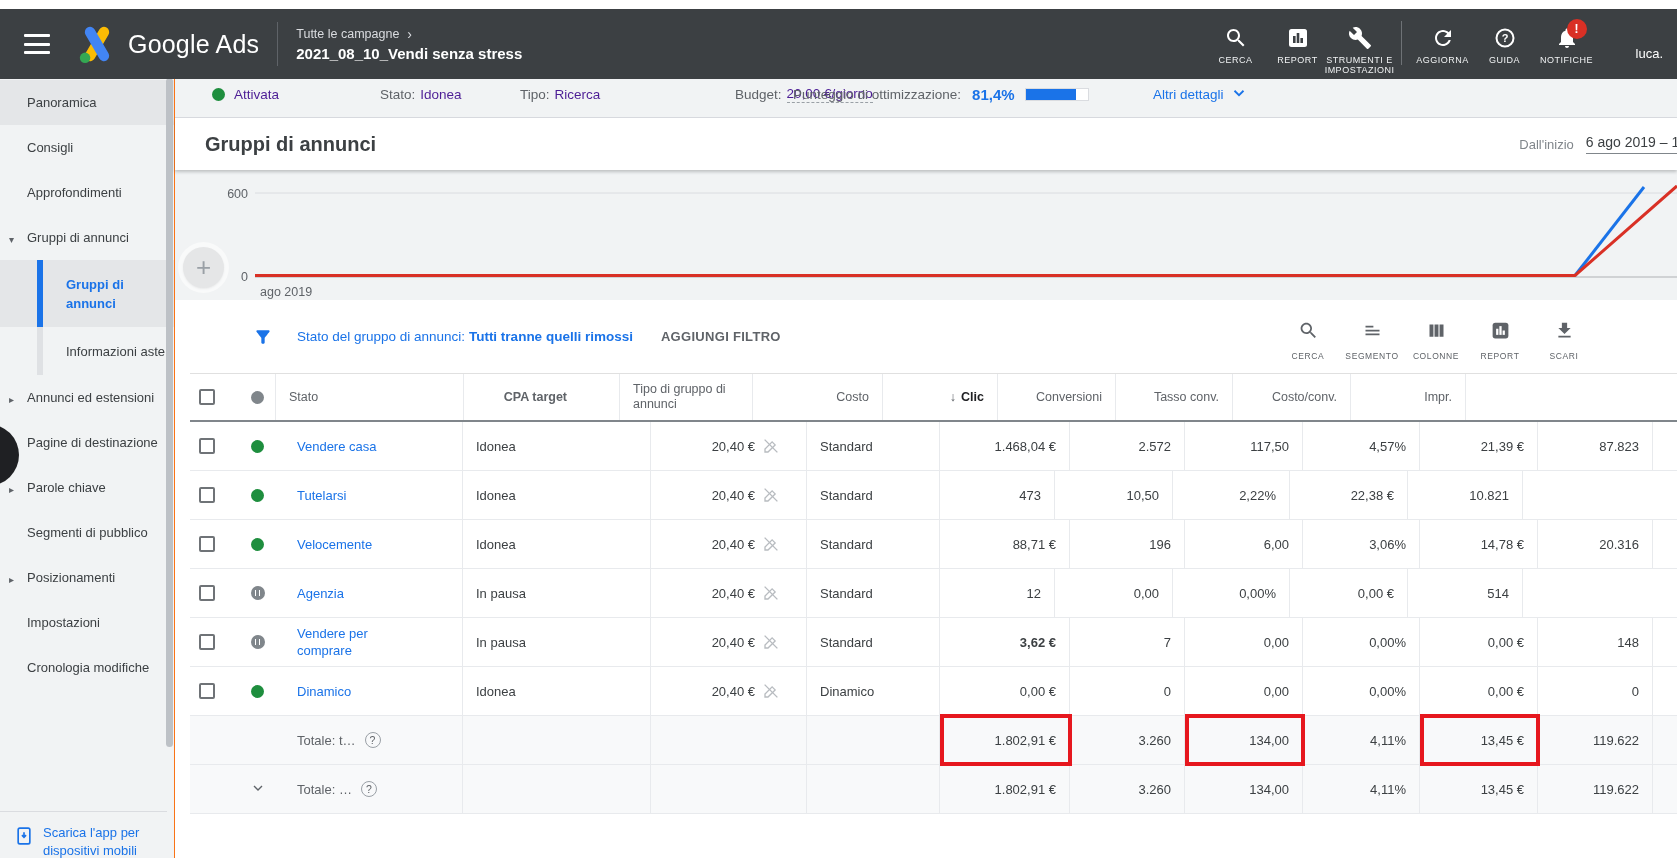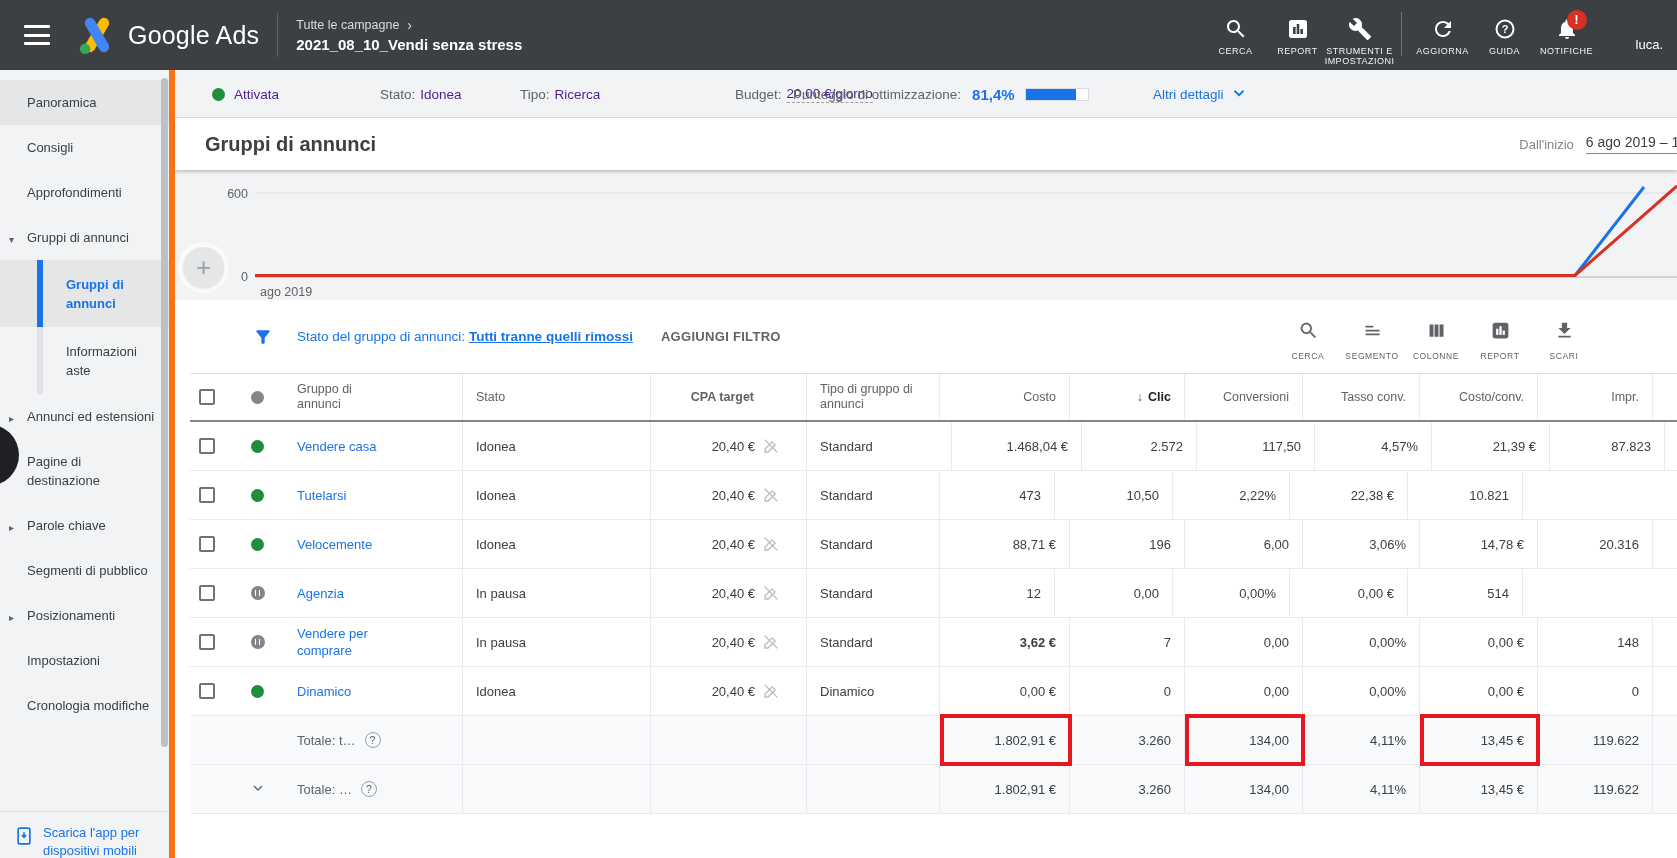--- a/index.html
+++ b/index.html
@@ -1,21 +1,21 @@
 <!DOCTYPE html>
 <html style="--blue: #1a73e8;"><head>
 <meta charset="utf-8">
 <style>
   * { margin:0; padding:0; box-sizing:border-box; }
   html,body { background:#fff; }
   body { font-family:"Liberation Sans", sans-serif; color:#3c4043; }
   .screen { position:relative; width:1677px; height:858px; overflow:hidden; background:#fff; }
 
   
-  .topbar { position:absolute; left:0; top:0; width:1677px; height:70px; background:#3c4043;
+  .topbar { position:absolute; left:0; top:9px; width:1677px; height:70px; background:#3c4043;
             display:flex; align-items:center; padding:0 14px; overflow:hidden; z-index:50; }
   .burger { width:26px; height:20px; display:flex; flex-direction:column; justify-content:space-between; cursor:pointer; margin:0 10px; }
   .burger span { display:block; height:3px; background:#fff; border-radius:1px; }
   .logo { width:46px; height:42px; margin-left:14px; }
   .brand { color:#fff; font-size:25px; margin-left:8px; letter-spacing:.2px; white-space:nowrap; }
   .tb-divider { width:1px; height:44px; background:#5f6368; margin:0 18px; }
   .crumbs { display:flex; flex-direction:column; justify-content:center; gap:3px; }
   .crumb-top { font-size:12.5px; color:#dadce0; display:flex; align-items:center; gap:8px; }
   .crumb-chev { font-size:14px; color:#dadce0; }
   .campaign { font-size:15px; font-weight:bold; color:#fff; }
@@ -24,21 +24,21 @@
   .nav-item .icn { width:24px; height:24px; color:#fff; position:relative; }
   .nav-item .icn svg { width:24px; height:24px; }
   .nav-label { margin-top:5px; font-size:9px; line-height:10.5px; color:#f1f3f4; letter-spacing:.5px; text-align:center; }
   .nav-divider { width:1px; height:44px; background:#6e7276; margin:8px 10px 0 10px; }
   .badge { position:absolute; top:-7px; right:-8px; width:20px; height:20px; border-radius:50%; background:#d93025;
            color:#fff; font-size:12px; font-weight:bold; display:flex; align-items:center; justify-content:center; }
   .account { color:#fff; font-size:13px; margin-left:38px; margin-top:18px; white-space:nowrap; }
 
   
   .sidebar { position:absolute; left:0; top:70px; width:175px; height:788px; background:#f1f3f4;
-             border-right:6px solid #f97316; padding-top:10px; z-index:5; }
+             border-right:1px solid #f97316; padding-top:10px; z-index:5; }
   .sb-item { position:relative; padding:13px 12px 13px 27px; font-size:13px; line-height:19px; color:#3c4043; cursor:pointer; }
   .sb-item.hl { background:#e4e6e8; }
   .sb-item .arrow { position:absolute; left:9px; top:15px; font-size:10px; color:#5f6368; }
   .sb-item.sub { padding:14.5px 6px 14.5px 66px; }
   .sb-item.sub .rail { position:absolute; left:37px; top:0; bottom:0; width:6px; background:#dfe1e4; }
   .sb-item.sub.active { background:#e4e6e8; color:#1a73e8; font-weight:bold; }
   .sb-item.sub.active .rail { background:#1a73e8; }
   .sb-scroll { position:absolute; right:1px; top:8px; width:7px; height:669px; background:#bdc1c6; border-radius:4px; }
   .app-link { position:absolute; left:0; top:741px; width:167px; border-top:1px solid #dadce0;
               padding:12px 8px 0 14px; display:flex; gap:9px; cursor:pointer; }
@@ -72,21 +72,21 @@
   .chartzone { position:relative; width:100%; height:130px; background:#f1f3f4; }
   .chartzone svg { display:block; }
   .plus-fab { position:absolute; left:8px; top:177px; width:41px; height:41px; border-radius:50%;
               background:#e5e6e7; box-shadow:0 0 0 5px rgba(255,255,255,.55), 0 1px 2px rgba(0,0,0,.15);
               display:flex; align-items:center; justify-content:center; z-index:20; cursor:pointer; }
   .plus-fab::before { content:"+"; font-size:26px; color:#9aa0a6; line-height:1; margin-top:-2px; }
 
   .filterbar { position:relative; width:100%; height:73px; background:#fff; display:flex; align-items:center; padding-left:78px; }
   .funnel-icn svg { width:20px; height:20px; display:block; }
   .filter-text { margin-left:24px; font-size:13.5px; color:#1a73e8; cursor:pointer; }
-  .filter-text b { font-weight:bold;text-decoration:underline; }
+  .filter-text b { font-weight:bold; }
   .add-filter { margin-left:28px; font-size:13px; font-weight:bold; letter-spacing:.3px; color:#5f6368; cursor:pointer; }
   .toolcluster { margin-left:auto; margin-right:88px; display:flex; gap:14px; }
   .tool { width:50px; display:flex; flex-direction:column; align-items:center; cursor:pointer; margin-top:8px; }
   .tool .icn { color:#5f6368; }
   .tool .icn svg { width:21px; height:21px; }
   .tool-label { margin-top:6px; font-size:8.5px; letter-spacing:.6px; color:#5f6368; white-space:nowrap; }
 
   
   .tablewrap { position:relative; margin-left:15px; width:1487px; border-top:1px solid #e0e0e0; }
   .trow { display:flex; width:1487px; }
@@ -328,23 +328,20 @@
     </div>
 
     <div class="tablewrap" id="tablewrap">
         <div class="trow thead">
           <div class="tcell " style="width: 50px; flex: 0 0 auto;">
             <div class="checkbox"></div>
           </div>
           <div class="tcell dotcell" style="width: 35px; flex: 0 0 auto;">
             <span class="gdot grey"></span>
           </div>
-          <div class="tcell " style="width: 187px; flex: 0 0 auto;">
-            <span class="hwrap-name">Gruppo di annunci</span>
-          </div>
           <div class="tcell padl vline" style="width: 188px; flex: 0 0 auto;">
             <span>Stato</span>
           </div>
           <div class="tcell num vline" style="width: 156px; flex: 0 0 auto; padding-right: 52px; font-weight: bold;">
             <span>CPA target</span>
           </div>
           <div class="tcell padl vline" style="width: 133px; flex: 0 0 auto;">
             <span class="hwrap-tipo">Tipo di gruppo di annunci</span>
           </div>
           <div class="tcell num vline" style="width: 130px; flex: 0 0 auto;">
@@ -386,21 +383,21 @@
             <span class="icn">
               <svg viewBox="0 0 24 24" fill="none" stroke="#b8bcc0" stroke-width="1.8">
                 <path d="M13.5 6.5l4 4L8 20H4v-4z"></path>
                 <path d="M3.5 3.5l17 17"></path>
               </svg>
             </span>
           </div>
           <div class="tcell padl vline" style="width: 133px; flex: 0 0 auto;">
             <span>Standard</span>
           </div>
-          <div class="tcell num vline" style="width: 130px; flex: 0 0 auto; margin-left: 12px;">
+          <div class="tcell num vline" style="width: 130px; flex: 0 0 auto;">
             <span>1.468,04 €</span>
           </div>
           <div class="tcell num vline" style="width: 115px; flex: 0 0 auto;">
             <span>2.572</span>
           </div>
           <div class="tcell num vline" style="width: 118px; flex: 0 0 auto;">
             <span>117,50</span>
           </div>
           <div class="tcell num vline" style="width: 117px; flex: 0 0 auto;">
             <span>4,57%</span>

